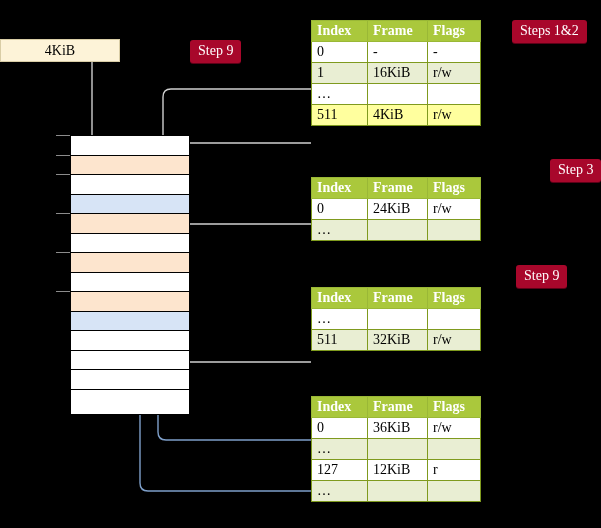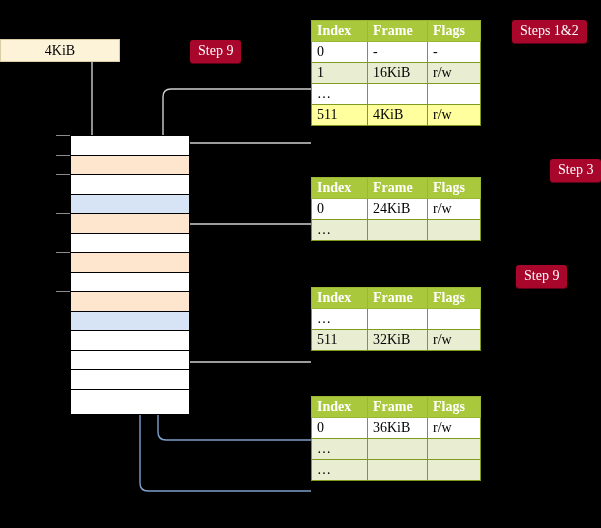--- a/index.html
+++ b/index.html
@@ -290,20 +290,25 @@
         <tr class="white">
           <td class="c0">0</td>
           <td class="c1">36KiB</td>
           <td class="c2">r/w</td>
         </tr>
         <tr class="alt">
           <td class="c0"><span class="ell">…</span></td>
           <td class="c1"></td>
           <td class="c2"></td>
         </tr>
+        <tr class="white">
+          <td class="c0">127</td>
+          <td class="c1">12KiB</td>
+          <td class="c2">r</td>
+        </tr>
         <tr class="alt">
           <td class="c0"><span class="ell">…</span></td>
           <td class="c1"></td>
           <td class="c2"></td>
         </tr>
       </tbody>
     </table>
 
 </div>
 

